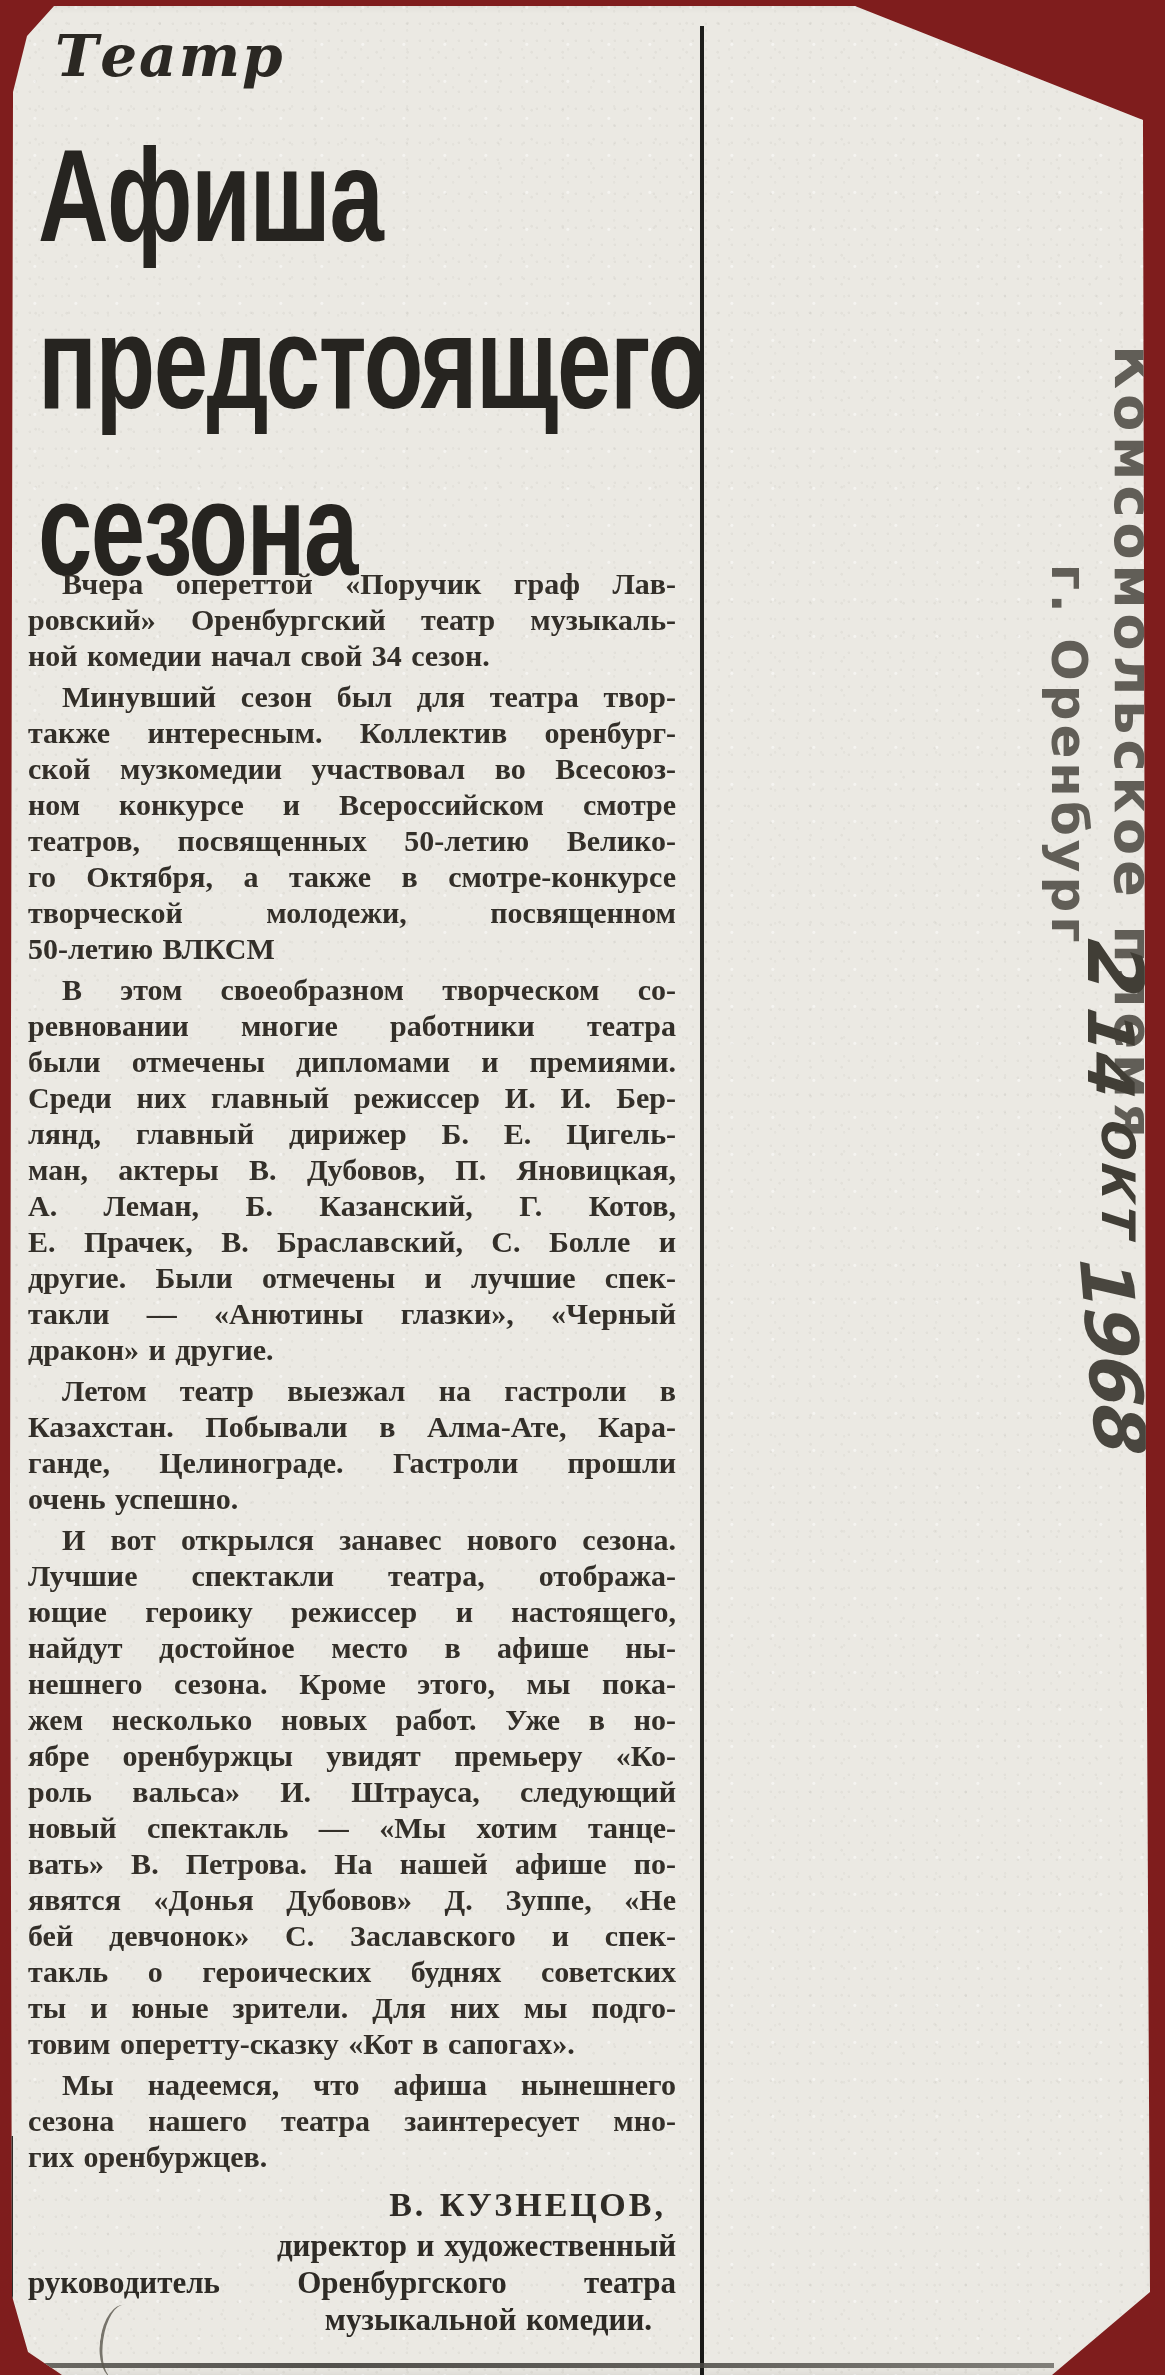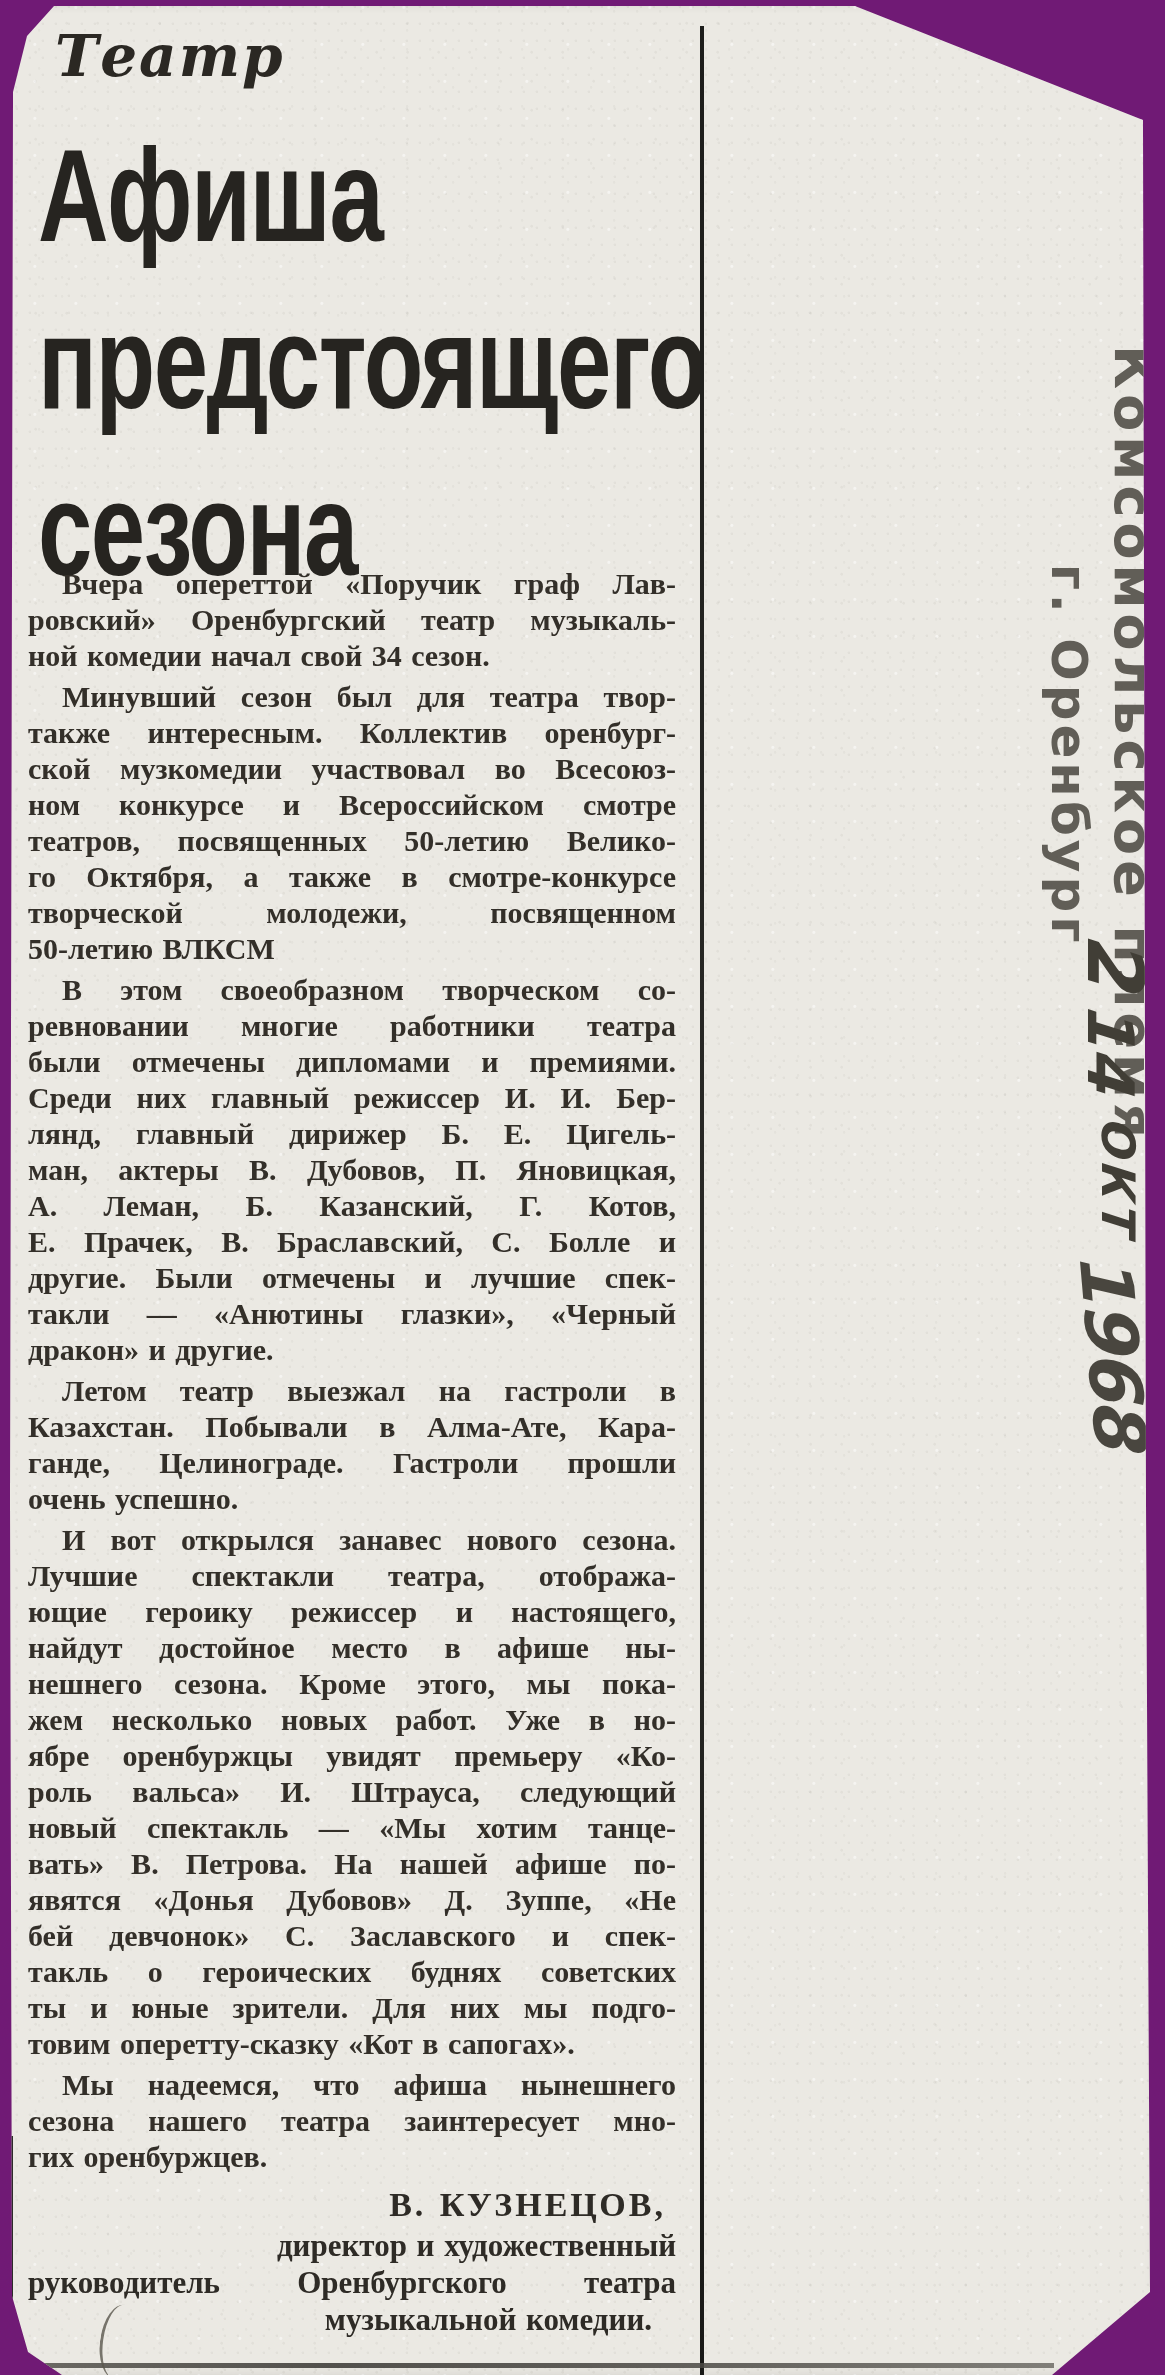--- a/index.html
+++ b/index.html
@@ -1,16 +1,16 @@
 <!DOCTYPE html>
 <html><head>
 <meta charset="utf-8">
 <style>
   html,body{margin:0;padding:0;background:#9f9f9d;}
-  .scan{position:relative;width:1165px;height:2375px;background:#701a75;overflow:hidden;
+  .scan{position:relative;width:1165px;height:2375px;background:#7f1d1d;overflow:hidden;
         font-family:"Liberation Serif", serif;}
   
   .paper{position:absolute;left:0;top:0;width:1165px;height:2375px;
     background-color:#ebe9e3;
     background-image:
       radial-gradient(circle at 30% 40%, rgba(60,55,45,0.05) 0 1px, transparent 1.6px),
       radial-gradient(circle at 70% 60%, rgba(60,55,45,0.04) 0 1px, transparent 1.6px),
       radial-gradient(circle at 15% 80%, rgba(60,55,45,0.05) 0 1px, transparent 1.8px),
       radial-gradient(circle at 85% 20%, rgba(255,255,255,0.5) 0 1px, transparent 2px);
     background-size:13px 17px, 23px 19px, 31px 29px, 41px 37px;

